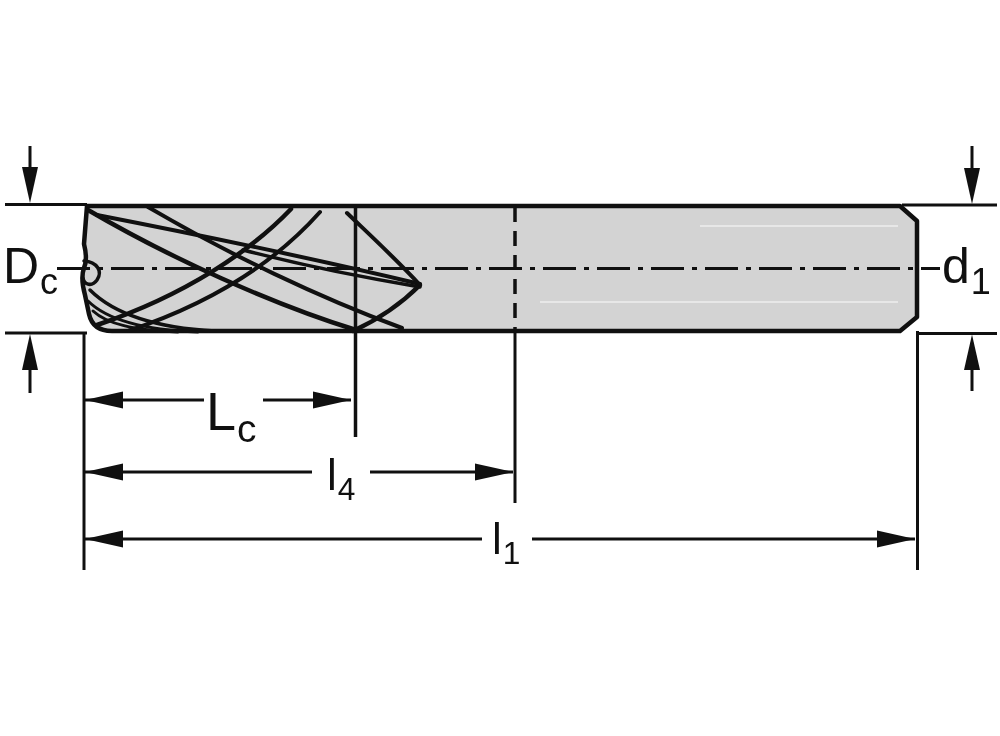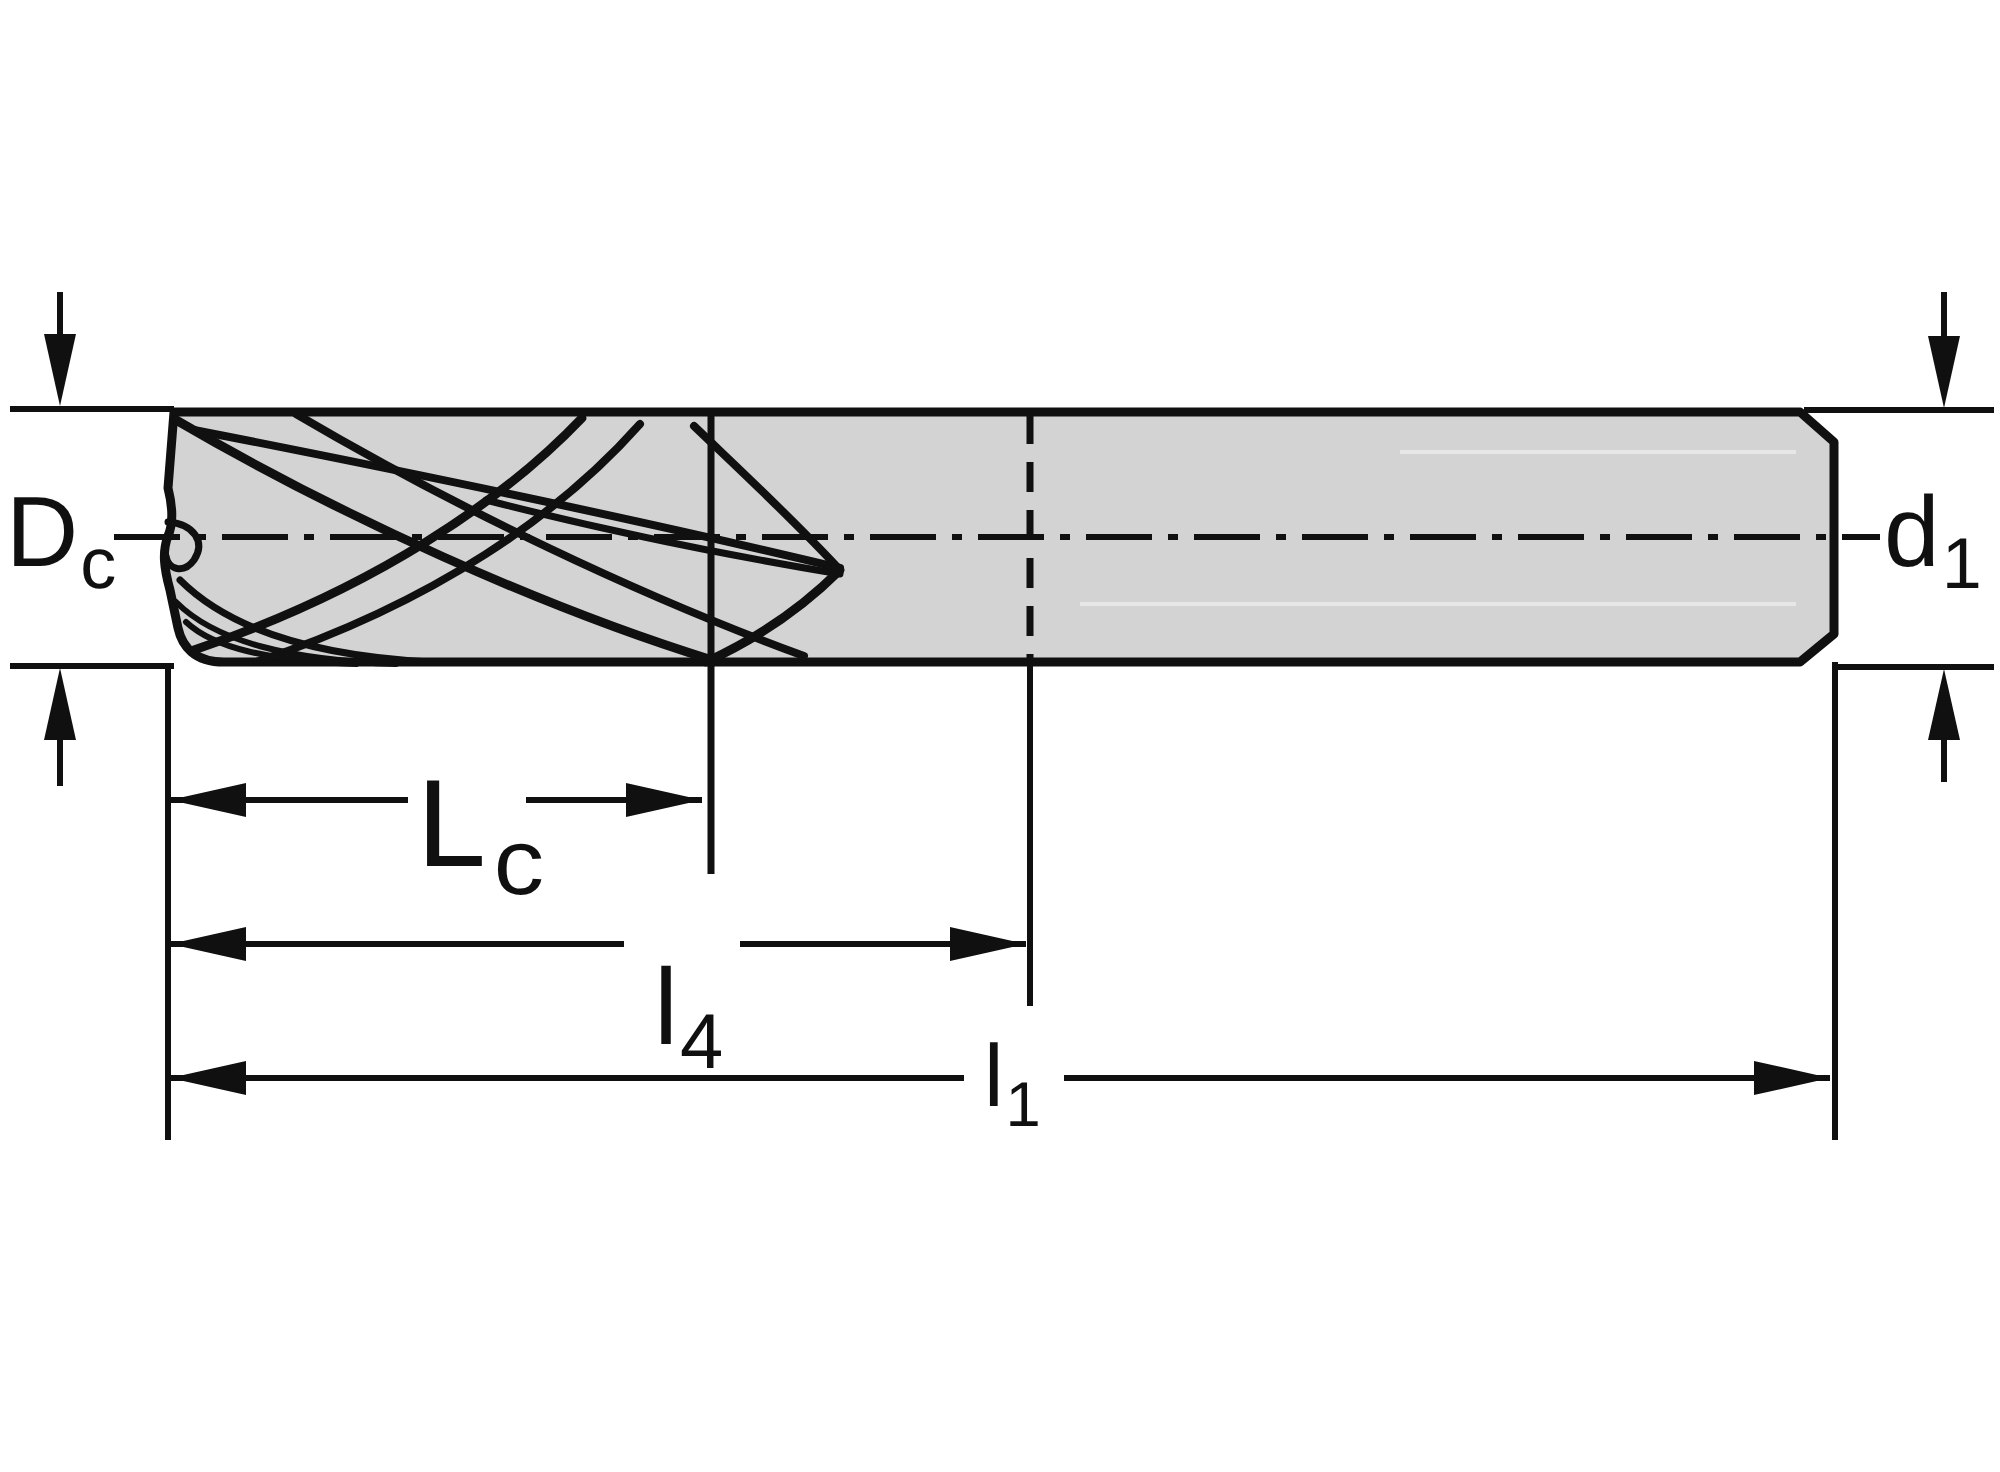--- a/index.html
+++ b/index.html
@@ -123,25 +123,25 @@
   </svg>
 
   <div class="dim-label" style="left:3px;top:241px;font-size:50px;">
     <span>D</span><span class="sub">c</span>
   </div>
 
   <div class="dim-label" style="left:942px;top:241px;font-size:50px;">
     <span>d</span><span class="sub">1</span>
   </div>
 
-  <div class="dim-label" style="left:206px;top:384px;font-size:65px;font-family:Liberation Mono, monospace;">
+  <div class="dim-label" style="left:206px;top:384px;font-size:54px;">
     <span>L</span><span class="sub">c</span>
   </div>
 
-  <div class="dim-label" style="left:327px;top:477px;font-size:54px;">
+  <div class="dim-label" style="left:327px;top:453px;font-size:44px;">
     <span>l</span><span class="sub">4</span>
   </div>
 
   <div class="dim-label" style="left:492px;top:517px;font-size:44px;">
     <span>l</span><span class="sub">1</span>
   </div>
 
 </div>
 
 </body></html>

